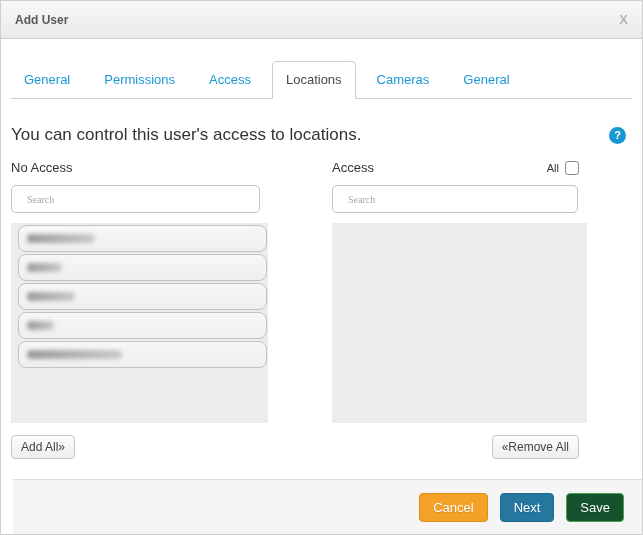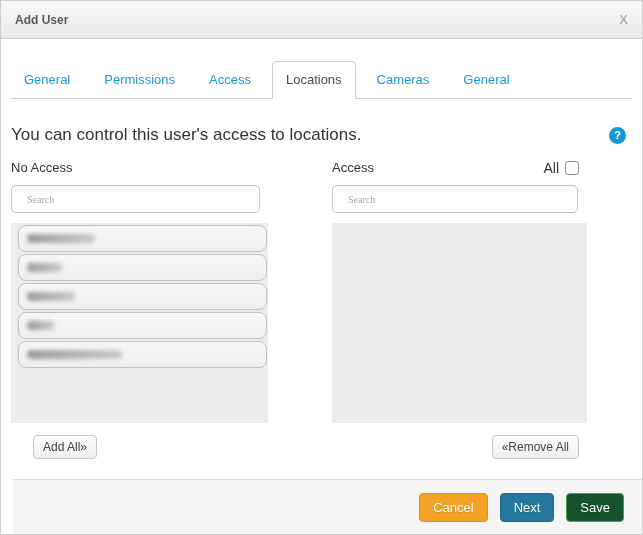--- a/index.html
+++ b/index.html
@@ -97,21 +97,21 @@
   .col-head {
     display: flex;
     align-items: center;
     justify-content: space-between;
     height: 15px;
     margin-bottom: 10px;
     font-size: 13px;
     color: #333;
   }
   .all-wrap { display: flex; align-items: center; padding-right: 8px; }
-  .all-label { font-size: 14px; color: #333; margin-right: 6px; }
+  .all-label { font-size: 11px; color: #333; margin-right: 6px; }
   .checkbox {
     width: 14px; height: 14px;
     border: 1px solid #8a8a8a;
     border-radius: 3px;
     background: #fff;
     cursor: pointer;
   }
 
   .search-input {
     display: block;
@@ -160,21 +160,20 @@
   .action-row.right { text-align: right; padding-right: 8px; }
   .small-btn {
     font-family: "Liberation Sans", sans-serif;
     font-size: 12px;
     color: #444;
     background: linear-gradient(#fdfdfd, #eeeeee);
     border: 1px solid #c6c6c6;
     border-radius: 4px;
     padding: 4px 9px;
     cursor: pointer;
-    margin-left: 22px;
   }
 
   
   .footer {
     position: absolute;
     left: 12px; right: 0; bottom: 0;
     height: 55px;
     background: #f5f5f5;
     border-top: 1px solid #ddd;
     display: flex;

